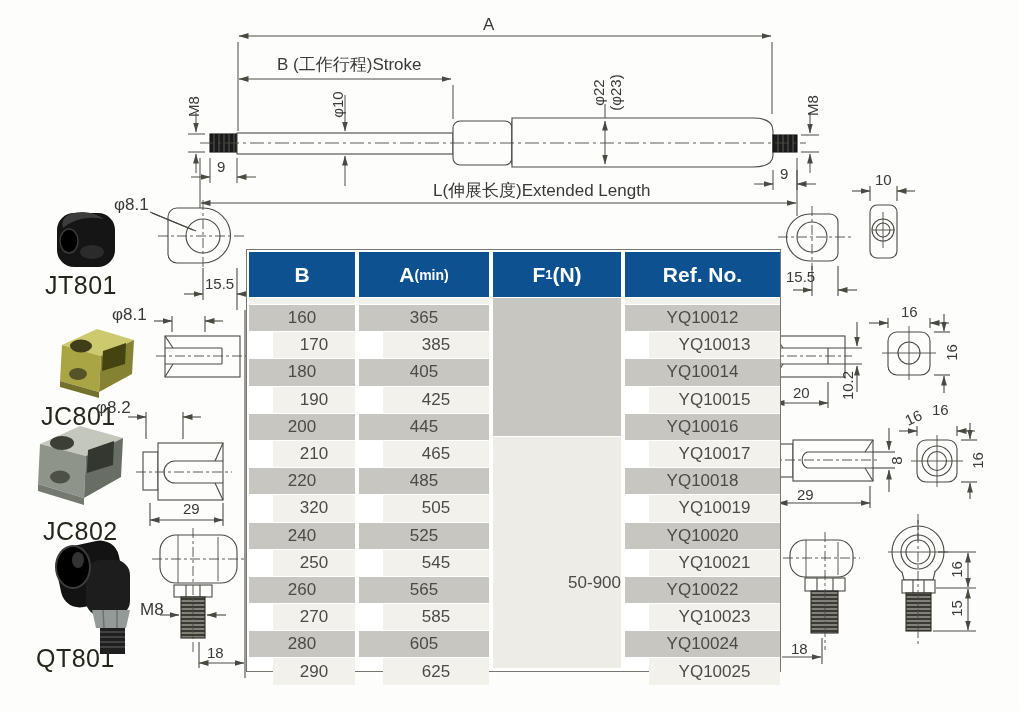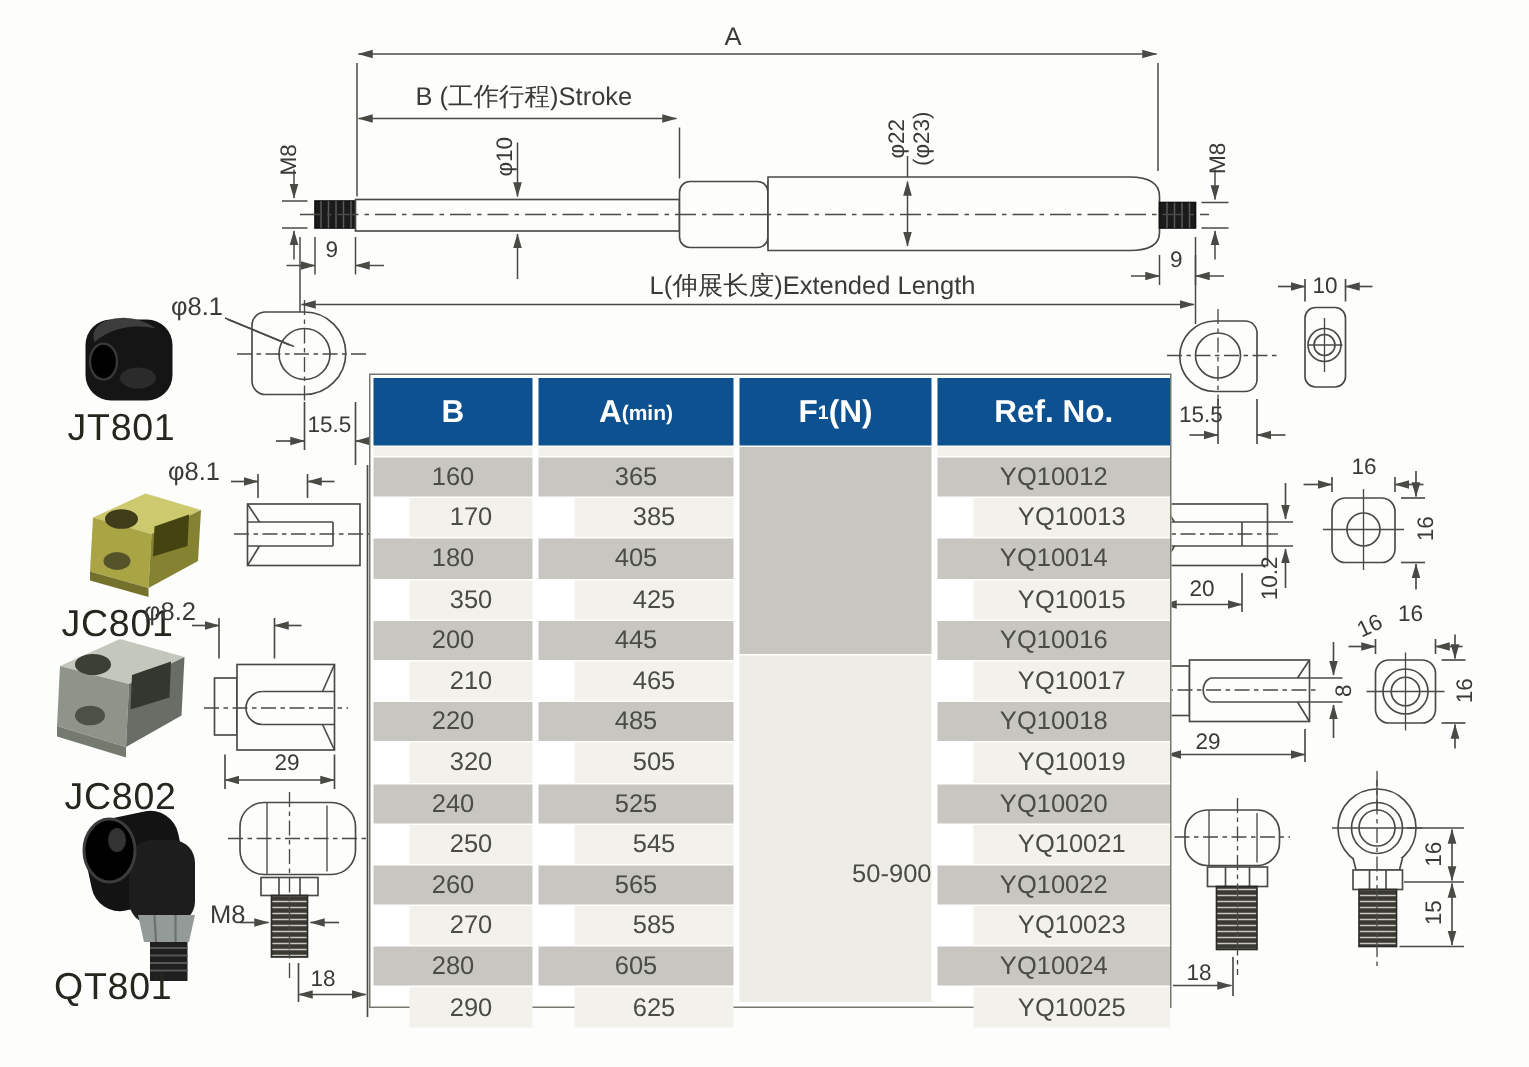--- a/index.html
+++ b/index.html
@@ -361,21 +361,21 @@
   <div class="prod" style="left:41px;top:402px;">JC801</div>
 
   <div class="lbl big" style="left:96px;top:399px;">φ8.2</div>
   <div class="prod" style="left:43px;top:517px;">JC802</div>
   <div class="lbl" style="left:183px;top:501px;">29</div>
 
   <div class="lbl big" style="left:140px;top:601px;">M8</div>
   <div class="prod" style="left:36px;top:644px;">QT801</div>
   <div class="lbl" style="left:207px;top:645px;">18</div>
 
-  <div class="lbl" style="left:875px;top:183px;">10</div>
+  <div class="lbl" style="left:875px;top:172px;">10</div>
   <div class="lbl" style="left:786px;top:269px;">15.5</div>
 
   <div class="lbl" style="left:793px;top:385px;">20</div>
   <div class="lbl rot" style="left:827px;top:378px;width:40px;">10.2</div>
   <div class="lbl" style="left:901px;top:304px;">16</div>
   <div class="lbl rot" style="left:931px;top:345px;width:40px;">16</div>
 
   <div class="lbl" style="left:797px;top:487px;">29</div>
   <div class="lbl rot" style="left:876px;top:453px;width:40px;">8</div>
   <div class="lbl" style="left:932px;top:402px;">16</div>
@@ -388,21 +388,21 @@
 
   <div id="spec-table">
     <div class="tcol" id="col-b" style="left:2px;width:106px;">
       <div class="thead">
         <span>B</span>
       </div>
     <div class="spacer"></div>
         <div class="cell gray">160</div>
         <div class="cell light">170</div>
         <div class="cell gray">180</div>
-        <div class="cell light">350</div>
+        <div class="cell light">190</div>
         <div class="cell gray">200</div>
         <div class="cell light">210</div>
         <div class="cell gray">220</div>
         <div class="cell light">320</div>
         <div class="cell gray">240</div>
         <div class="cell light">250</div>
         <div class="cell gray">260</div>
         <div class="cell light">270</div>
         <div class="cell gray">280</div>
         <div class="cell light">290</div>

